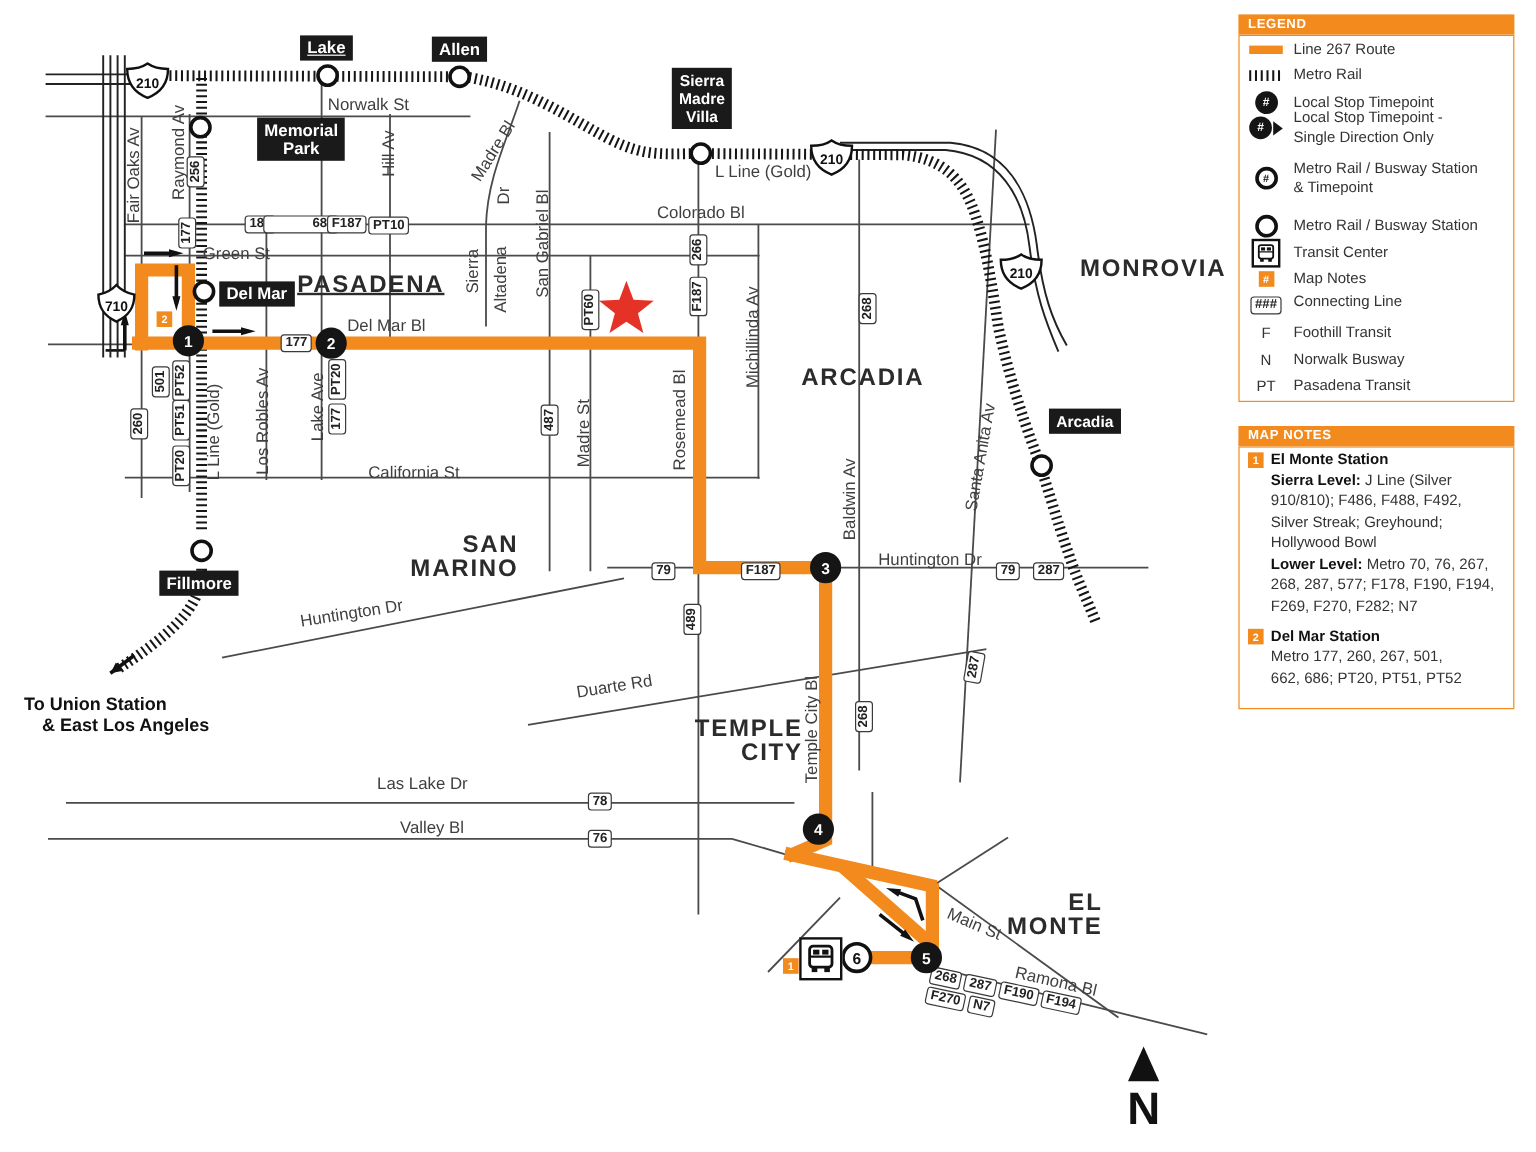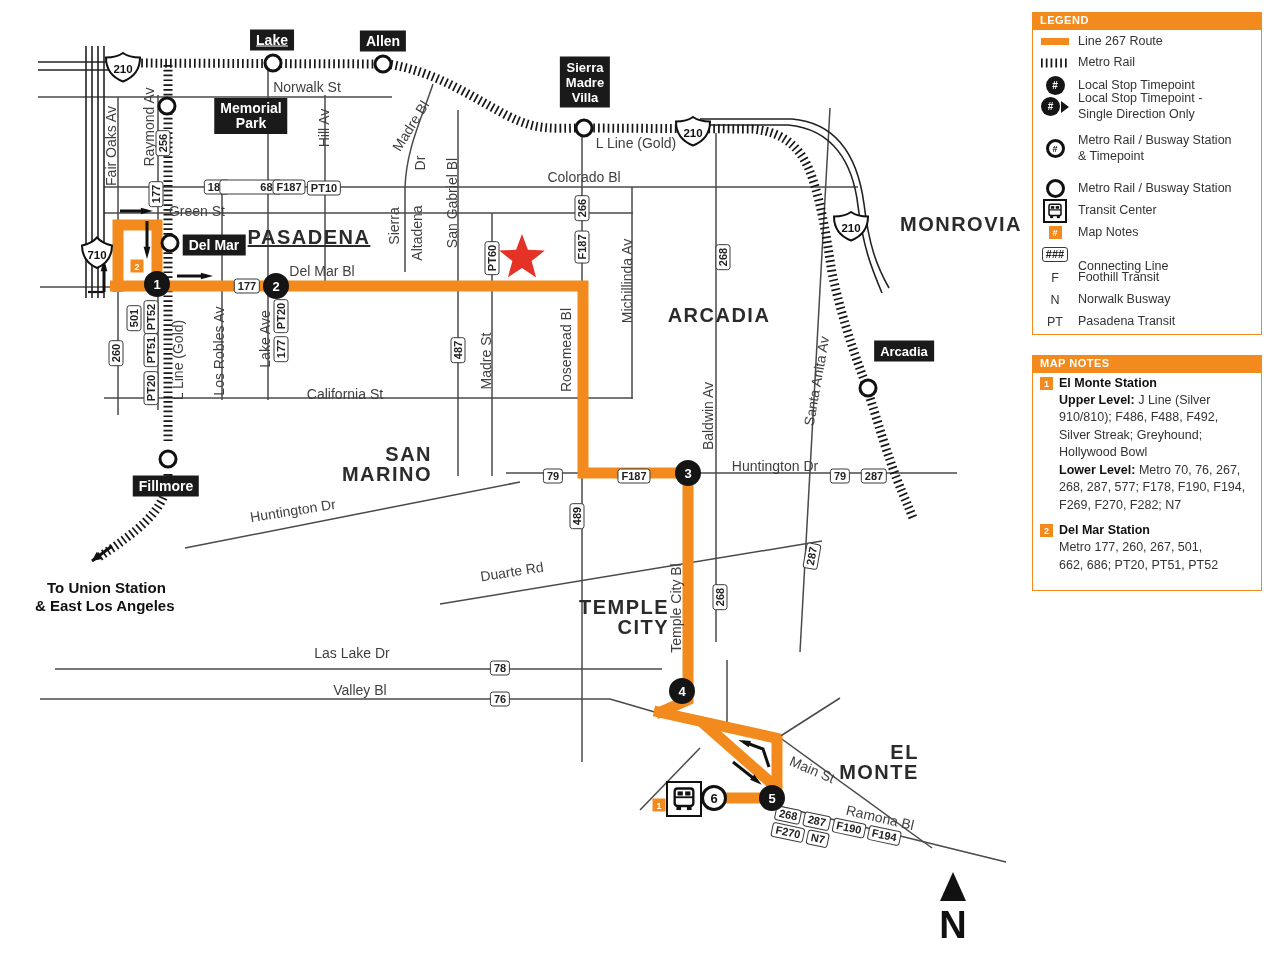--- a/index.html
+++ b/index.html
@@ -146,21 +146,21 @@
       <div class="abs street" style="left: 452px; top: 203px; transform: translate(-50%, -50%) rotate(-90deg);">San Gabriel Bl</div>
       <div class="abs street" style="left: 486px; top: 361px; transform: translate(-50%, -50%) rotate(-90deg);">Madre St</div>
       <div class="abs street" style="left: 566px; top: 350px; transform: translate(-50%, -50%) rotate(-90deg);">Rosemead Bl</div>
       <div class="abs street" style="left: 627px; top: 281px; transform: translate(-50%, -50%) rotate(-90deg);">Michillinda Av</div>
       <div class="abs street" style="left: 708px; top: 416px; transform: translate(-50%, -50%) rotate(-90deg);">Baldwin Av</div>
       <div class="abs street" style="left: 817px; top: 381px; transform: translate(-50%, -50%) rotate(-80deg);">Santa Anita Av</div>
       <div class="abs street" style="left: 676px; top: 608px; transform: translate(-50%, -50%) rotate(-90deg);">Temple City Bl</div>
       <div class="abs street" style="left: 219px; top: 351px; transform: translate(-50%, -50%) rotate(-90deg);">Los Robles Av</div>
       <div class="abs street" style="left: 265px; top: 339px; transform: translate(-50%, -50%) rotate(-90deg);">Lake Ave</div>
       <div class="abs street" style="left: 178px; top: 360px; transform: translate(-50%, -50%) rotate(-90deg);">L Line (Gold)</div>
-      <div class="boldtxt" style="left: 47px; top: 587px; position: absolute;">To Union Station</div>
+      <div class="boldtxt" style="left: 20px; top: 587px; position: absolute;">To Union Station</div>
       <div class="boldtxt" style="left: 35px; top: 605px; position: absolute;">&amp; East Los Angeles</div>
       <div class="badge abs" style="left: 217px; top: 187px; transform: translate(-50%, -50%);">180</div>
       <div class="badge abs" style="left: 251px; top: 187px; transform: translate(-50%, -50%); padding-left: 40px;">686</div>
       <div class="badge abs" style="left: 289px; top: 187px; transform: translate(-50%, -50%);">F187</div>
       <div class="badge abs" style="left: 324px; top: 188px; transform: translate(-50%, -50%);">PT10</div>
       <div class="badge abs" style="left: 247px; top: 286px; transform: translate(-50%, -50%);">177</div>
       <div class="badge abs" style="left: 553px; top: 476px; transform: translate(-50%, -50%);">79</div>
       <div class="badge abs" style="left: 634px; top: 476px; transform: translate(-50%, -50%);">F187</div>
       <div class="badge abs" style="left: 840px; top: 476px; transform: translate(-50%, -50%);">79</div>
       <div class="badge abs" style="left: 874px; top: 476px; transform: translate(-50%, -50%);">287</div>
@@ -268,36 +268,36 @@
       </div>
     </div>
     <div class="litem" style="left: 1078px; top: 202px; white-space: pre-line;">Transit Center</div>
     <div class="licon" style="left: 1040px; top: 223px; width: 30px; height: 19px;">
       <div class="notesq" style="position:static;transform:none">#</div>
     </div>
     <div class="litem" style="left: 1078px; top: 224px; white-space: pre-line;">Map Notes</div>
     <div class="licon" style="left: 1040px; top: 245px; width: 30px; height: 19px;">
       <div class="badge">###</div>
     </div>
-    <div class="litem" style="left: 1078px; top: 258px; white-space: pre-line; text-align: center;">Connecting Line</div>
+    <div class="litem" style="left: 1078px; top: 243px; white-space: pre-line; text-align: center;">Connecting Line</div>
     <div class="licon" style="left: 1040px; top: 268px; width: 30px; height: 19px;">
       <div style="font-size:12.5px;color:#333">F</div>
     </div>
     <div class="litem" style="left: 1078px; top: 269px; white-space: pre-line; text-align: center;">Foothill Transit</div>
     <div class="licon" style="left: 1040px; top: 290px; width: 30px; height: 19px;">
       <div style="font-size:12.5px;color:#333">N</div>
     </div>
     <div class="litem" style="left: 1078px; top: 291px; white-space: pre-line;">Norwalk Busway</div>
     <div class="licon" style="left: 1040px; top: 312px; width: 30px; height: 19px;">
       <div style="font-size:12.5px;color:#333">PT</div>
     </div>
     <div class="litem" style="left: 1078px; top: 313px; white-space: pre-line;">Pasadena Transit</div>
     <div class="notesq" style="position: absolute; left: 1040px; top: 377px;">1</div>
     <div class="nline ntitle" style="left: 1059px; top: 376px;">El Monte Station</div>
-    <div class="nline" style="left: 1059px; top: 393px;"><span class="ntitle">Upper Level:</span> J Line (Silver</div>
+    <div class="nline" style="left: 1059px; top: 393px;"><span class="ntitle">Sierra Level:</span> J Line (Silver</div>
     <div class="nline" style="left: 1059px; top: 410px;">910/810); F486, F488, F492,</div>
     <div class="nline" style="left: 1059px; top: 428px;">Silver Streak; Greyhound;</div>
     <div class="nline" style="left: 1059px; top: 445px;">Hollywood Bowl</div>
     <div class="nline" style="left: 1059px; top: 463px;"><span class="ntitle">Lower Level:</span> Metro 70, 76, 267,</div>
     <div class="nline" style="left: 1059px; top: 480px;">268, 287, 577; F178, F190, F194,</div>
     <div class="nline" style="left: 1059px; top: 498px;">F269, F270, F282; N7</div>
     <div class="notesq" style="position: absolute; left: 1040px; top: 524px;">2</div>
     <div class="nline ntitle" style="left: 1059px; top: 523px;">Del Mar Station</div>
     <div class="nline" style="left: 1059px; top: 540px;">Metro 177, 260, 267, 501,</div>
     <div class="nline" style="left: 1059px; top: 558px;">662, 686; PT20, PT51, PT52</div>

